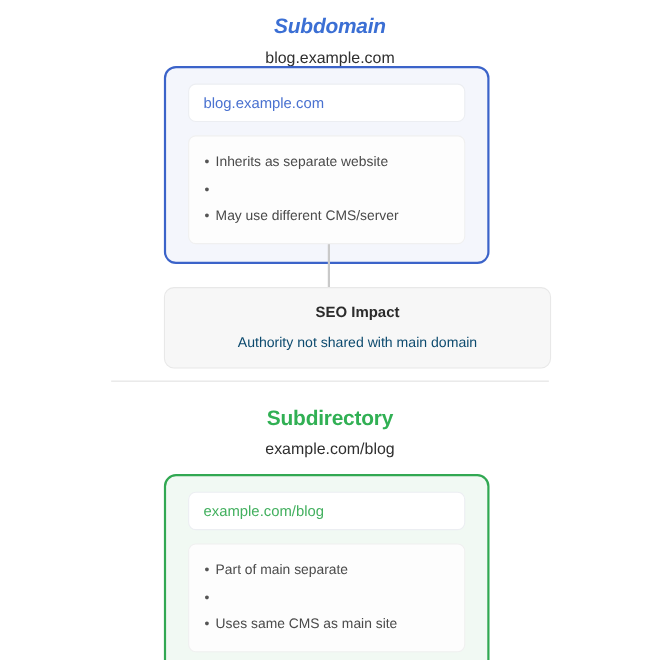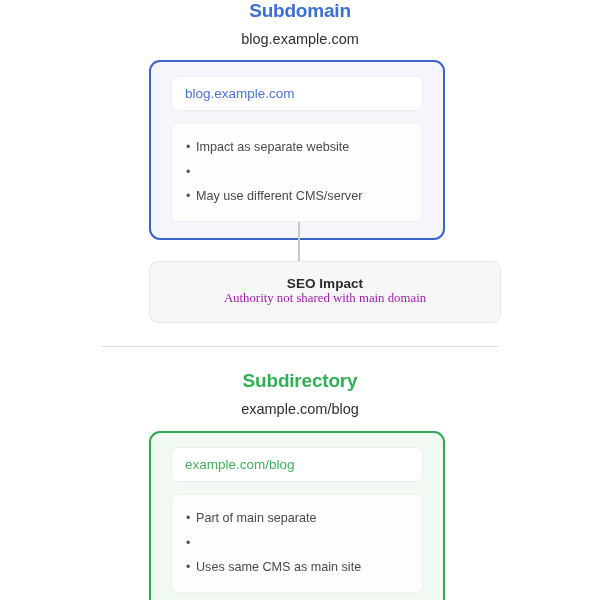--- a/index.html
+++ b/index.html
@@ -115,54 +115,54 @@
     padding: 14px 14px 16px 14px;
     text-align: center;
   }
   .impact-title {
     font-size: 13.6px;
     font-weight: bold;
     color: #2b2b2b;
   }
   .impact-text {
     font-size: 12.8px;
-    color: #a21caf;
-    font-family: Liberation Serif, serif;
+    color: #0c4a6e;
+    margin-top: 12px;
   }
 
   
   .divider {
     position: absolute;
     left: 101px;
     width: 398px;
     height: 1px;
     background: #e2e2e2;
   }
 </style>
 </head>
 <body>
 
 <div class="diagram">
 
   <div style="position:absolute; left:0; top:0px; width:600px;">
 
-    <div class="section-title blue" style="margin-top:0;">Subdomain</div>
+    <div class="section-title blue" style="margin-top:14px;font-style:italic;">Subdomain</div>
 
     <div class="section-subtitle">blog.example.com</div>
   </div>
 
   <div class="card blue" style="top:60px;">
 
     <div class="url-chip blue">blog.example.com</div>
 
     <div class="bullet-box">
 
       <div class="bullet-row">
         <span class="bullet-dot">•</span>
-        <span class="bullet-text">Impact as separate website</span>
+        <span class="bullet-text">Inherits as separate website</span>
       </div>
 
       <div class="bullet-row">
         <span class="bullet-dot">•</span>
       </div>
 
       <div class="bullet-row">
         <span class="bullet-dot">•</span>
         <span class="bullet-text">May use different CMS/server</span>
       </div>

